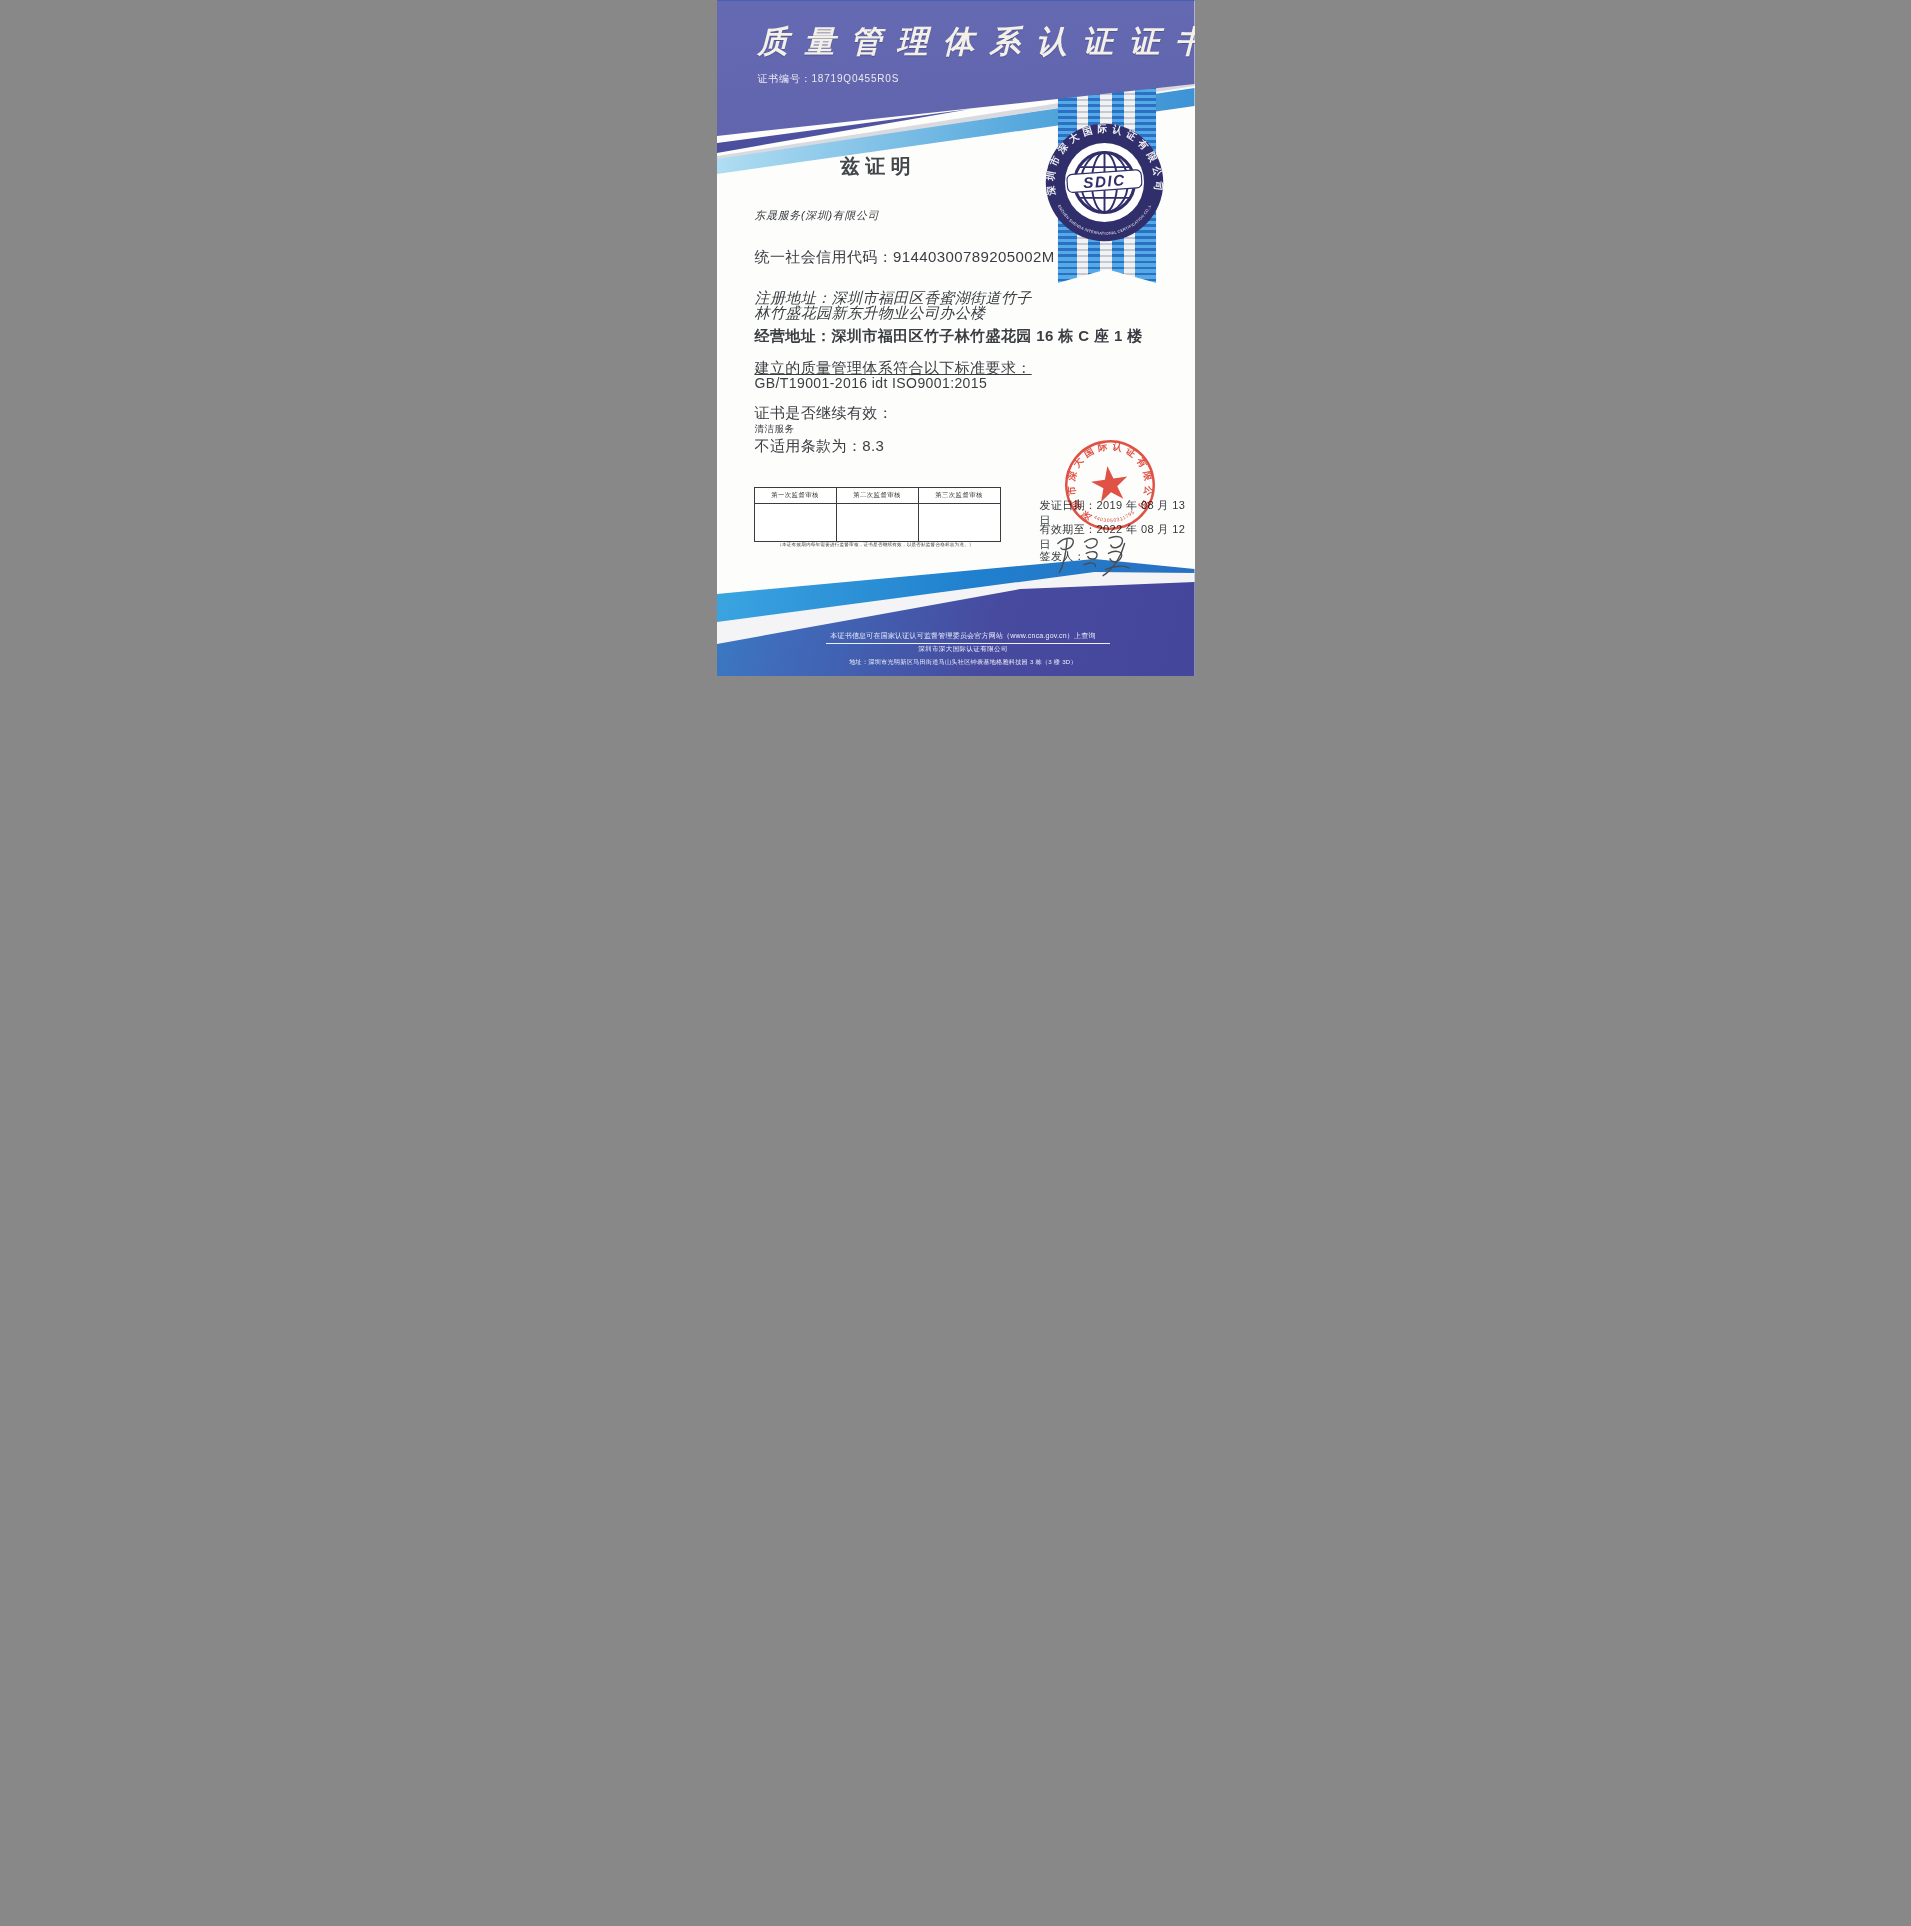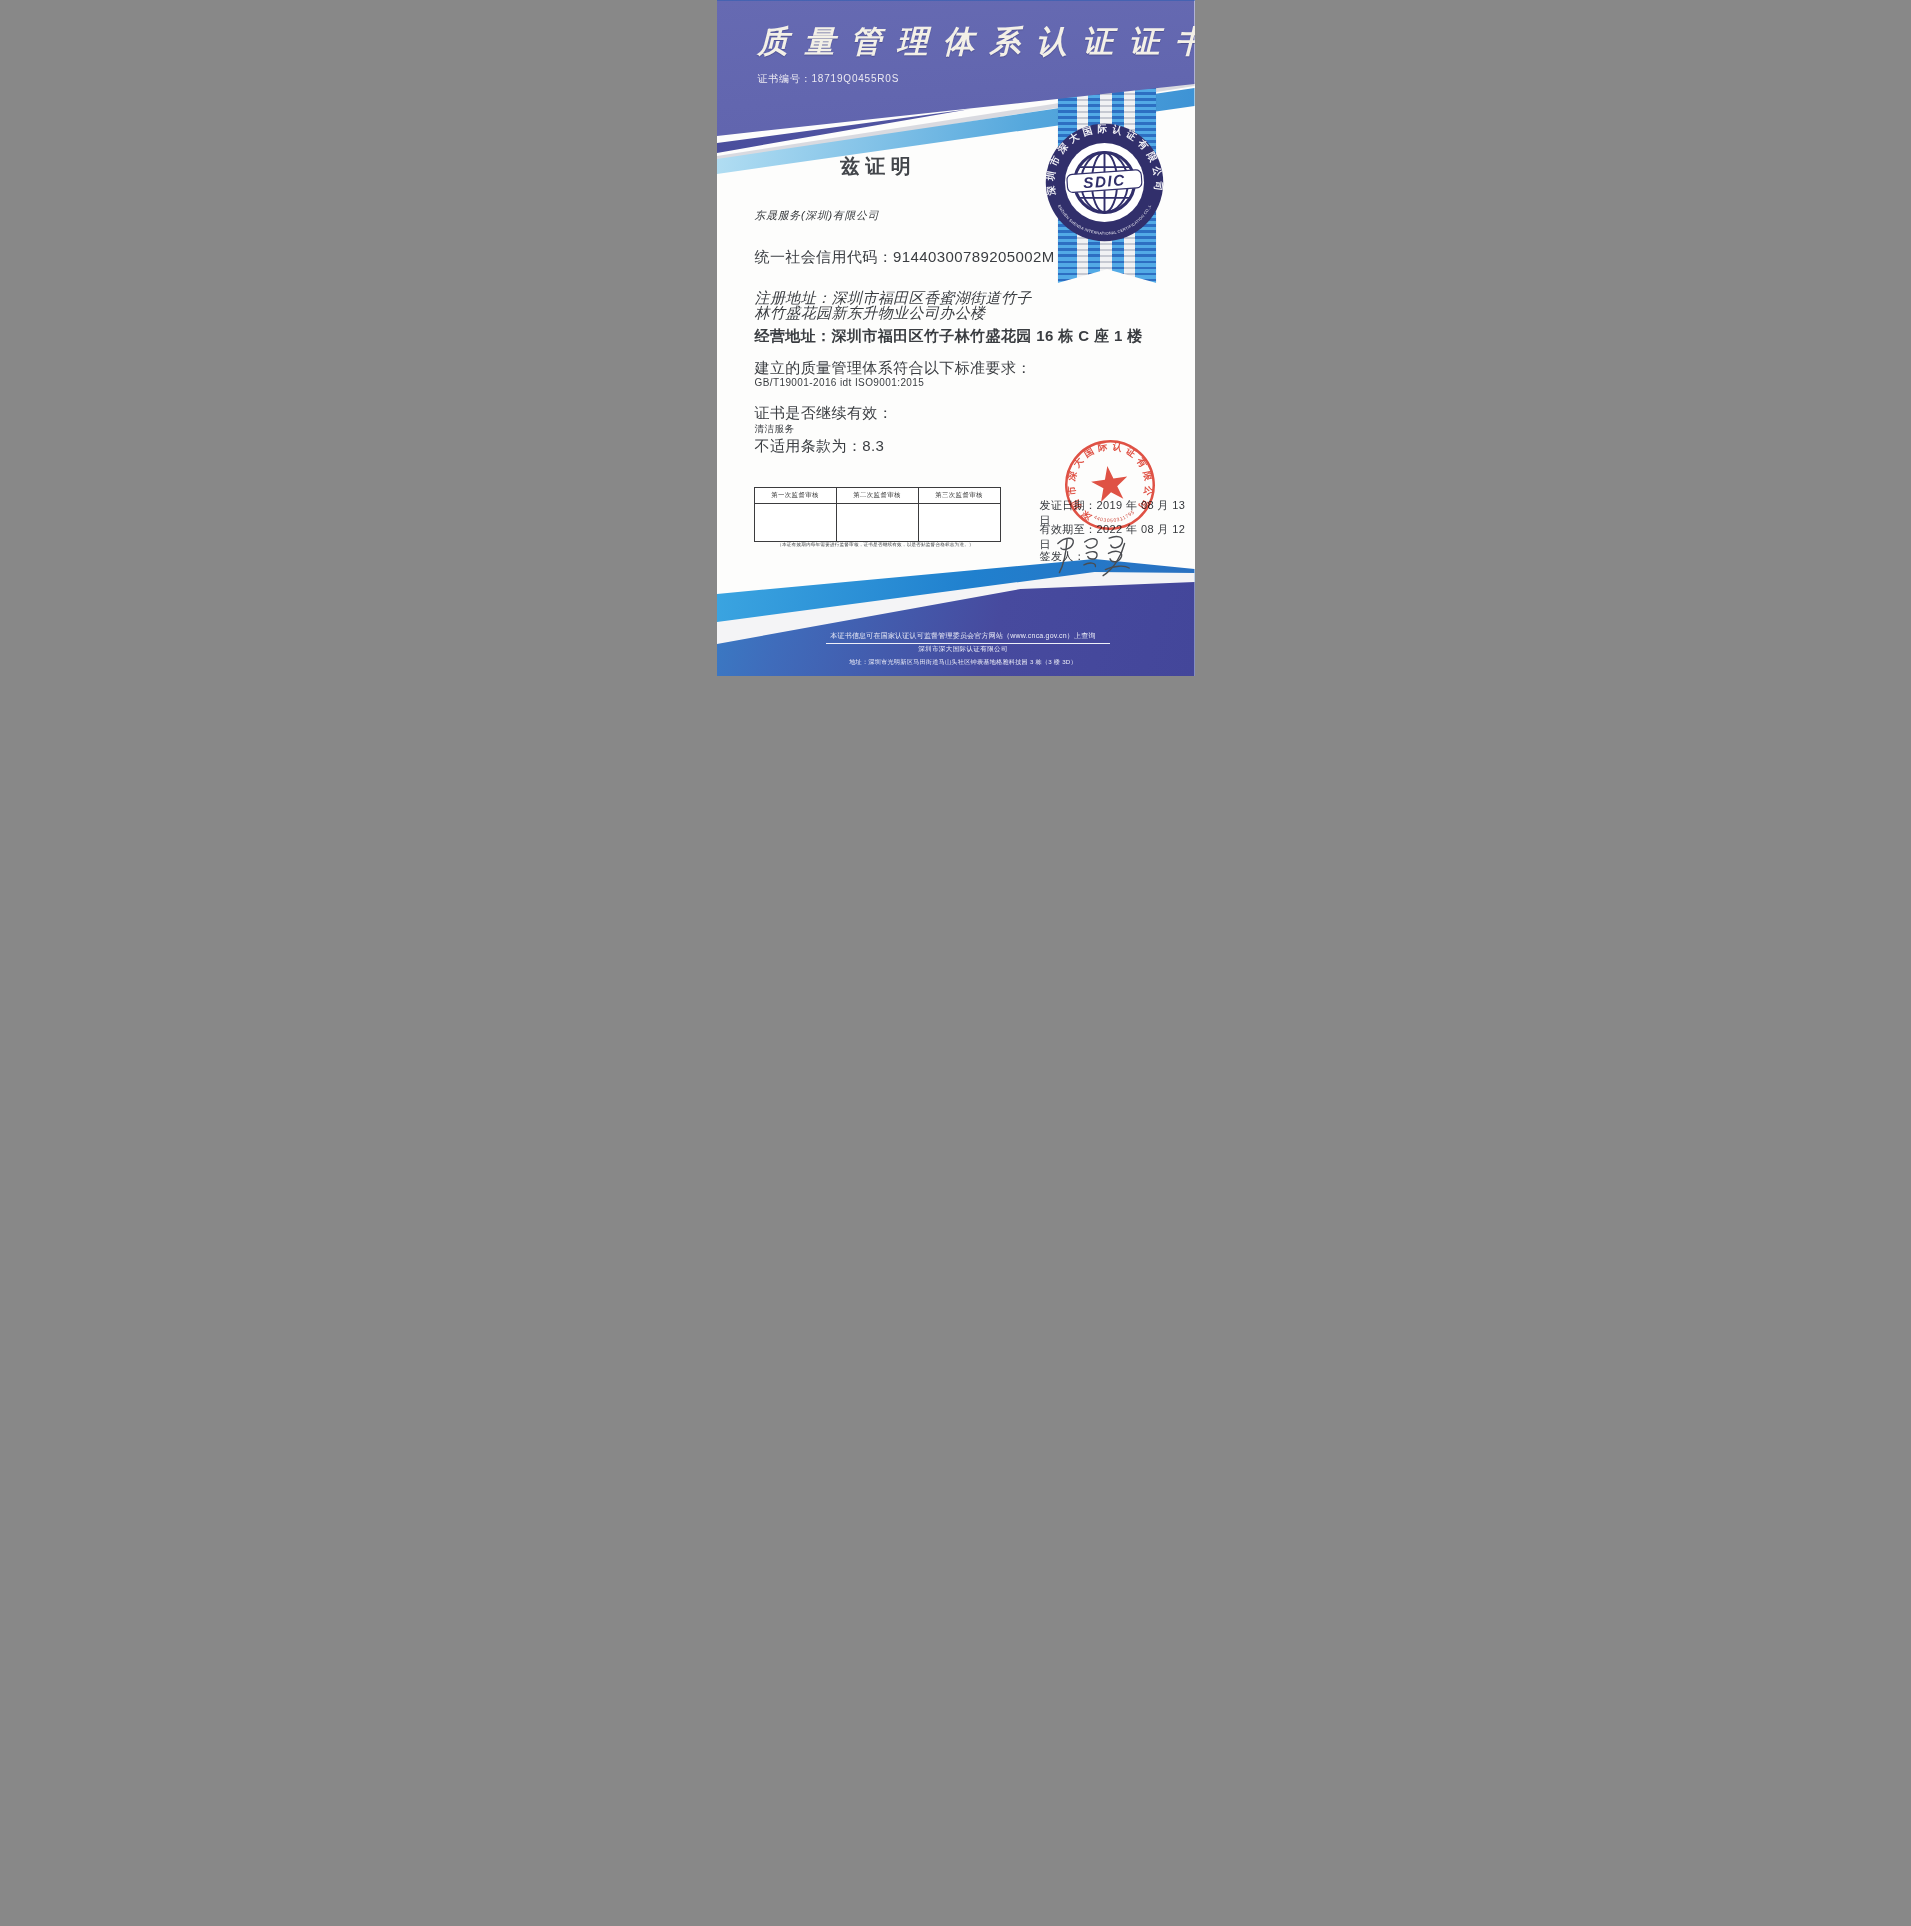--- a/index.html
+++ b/index.html
@@ -51,22 +51,22 @@
   
   .badge{left:328px;top:123px;z-index:4;}
   
   .attest{left:38px;top:153px;width:247px;text-align:center;font-size:20px;font-weight:600;
     letter-spacing:5.4px;color:#43464b;z-index:5;}
   .company{left:38px;top:209px;font-size:10.8px;color:#35383c;letter-spacing:0.8px;z-index:5;font-style:italic;}
   .bodyline{left:38px;color:#3a3d41;font-size:15px;letter-spacing:0.4px;z-index:5;line-height:14.6px;}
   .credit{top:250px;}
   .regaddr{top:291px;width:286px;font-style:italic;}
   .bizaddr{top:329px;font-weight:bold;}
-  .stdintro{top:361px;}
-  .stdline{top:376px;font-size:10px;}
+  .stdintro{top:361px;text-decoration:underline;}
+  .stdline{top:376px;font-size:14px;}
   .scopeintro{top:406px;}
   .scopeline{top:422px;font-size:9.6px;}
   .exclline{top:439px;}
   
   .audit-table{
     left:37px;top:487px;width:245px;height:53px;z-index:5;
     border:1px solid #3c3c3e;display:flex;flex-direction:column;background:#fff;
   }
   .at-head{display:flex;height:15px;border-bottom:1px solid #3c3c3e;}
   .at-body{display:flex;flex:1;}

